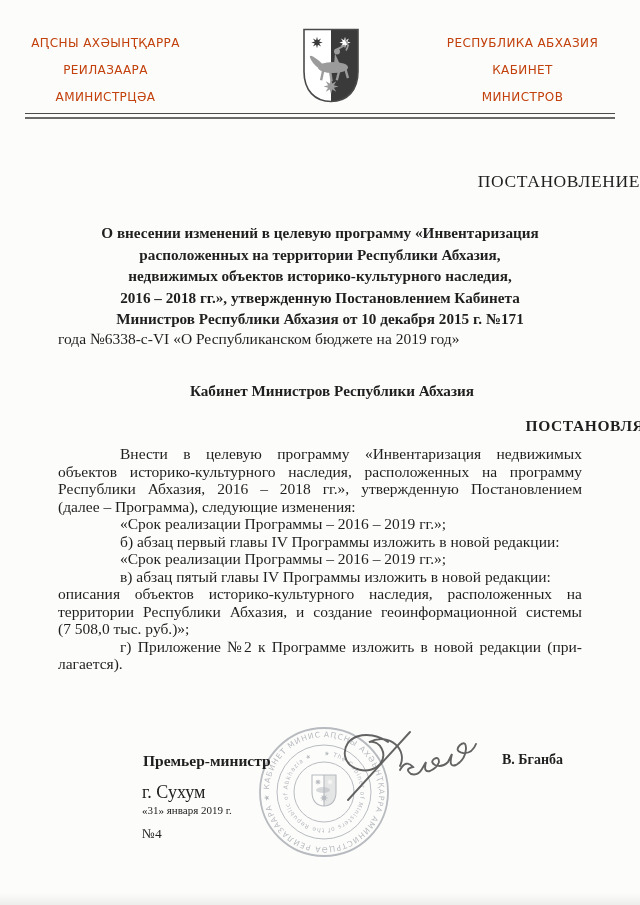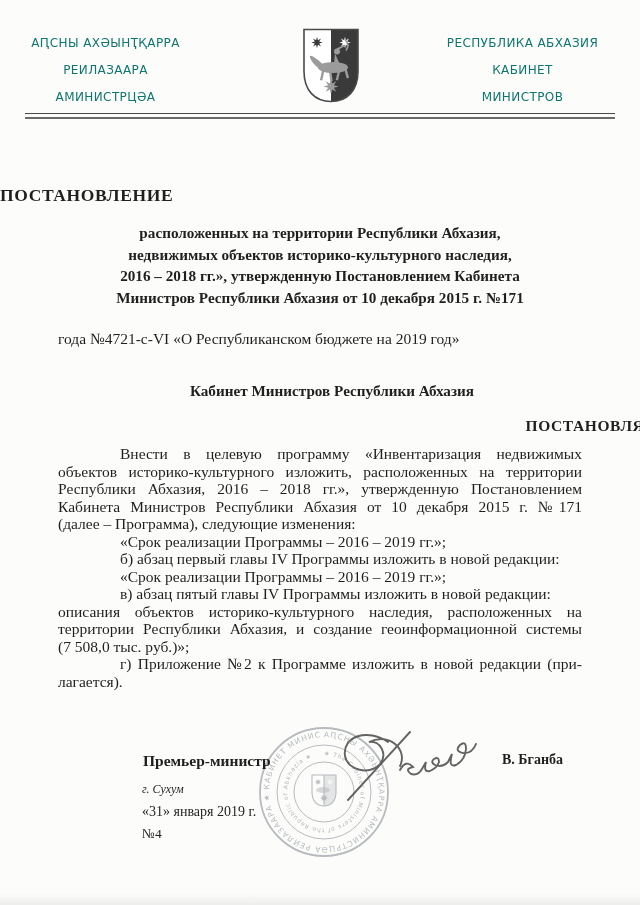--- a/index.html
+++ b/index.html
@@ -15,33 +15,33 @@
   .page::after{
     content:"";position:absolute;left:0;right:0;bottom:0;height:12px;
     background:linear-gradient(to bottom, rgba(0,0,0,0), rgba(0,0,0,0.06));
     pointer-events:none;
   }
   
   .hdr-col{
     position:absolute;top:30px;width:195px;
     font-family:"DejaVu Sans","Liberation Sans",sans-serif;
     font-size:12px;line-height:27px;letter-spacing:.4px;
-    text-align:center;color:#0f766e;
+    text-align:center;color:#c2410c;
   }
   .hdr-left{left:8px;}
   .hdr-right{left:425px;}
   .crest{position:absolute;left:301px;top:27px;}
   .rule{
     position:absolute;left:25px;top:113px;width:590px;height:3px;
     border-top:1.5px solid #4a4a4a;border-bottom:2px solid #6b6b6b;
   }
   
   .title{
-    position:absolute;left:0;top:185px;width:100%;
-    text-align:left;font-weight:bold;font-size:17.5px;letter-spacing:.6px;
+    position:absolute;left:0;top:171px;width:100%;
+    text-align:right;font-weight:normal;font-size:17.5px;letter-spacing:.6px;
   }
   .subject{
     position:absolute;left:80px;top:222px;width:480px;
     text-align:center;font-weight:bold;font-size:15.2px;line-height:21.5px;
   }
   .authority{
     position:absolute;left:12px;top:382px;width:100%;
     text-align:center;font-weight:bold;font-size:15.2px;
   }
   .resolves{
@@ -51,22 +51,22 @@
   
   .textblock{position:absolute;left:58px;width:524px;font-size:15.5px;line-height:17.5px;}
   .preamble{top:330px;}
   .bodyblock{top:445px;}
   .ln{white-space:nowrap;}
   .ln.fill{white-space:normal;text-align:justify;text-align-last:justify;}
   .ln.ind{padding-left:62px;}
   
   .sig-post{position:absolute;left:143px;top:752px;font-weight:bold;font-size:15.5px;}
   .sig-name{position:absolute;left:502px;top:752px;font-weight:bold;font-size:14px;}
-  .f-city{position:absolute;left:142px;top:782px;font-size:12px;font-style:italic;}
-  .f-date{position:absolute;left:142px;top:804px;font-size:14px;text-align:right;}
+  .f-city{position:absolute;left:142px;top:782px;font-size:18px;}
+  .f-date{position:absolute;left:142px;top:804px;font-size:11px;text-align:right;}
   .f-num{position:absolute;left:142px;top:826px;font-size:13.5px;}
   .stamp{position:absolute;left:256px;top:724px;opacity:.62;}
   .sign-svg{position:absolute;left:318px;top:726px;}
 </style>
 </head>
 <body>
 
 <div class="page">
 
   <div class="hdr-col hdr-left">
@@ -108,38 +108,38 @@
   <div class="hdr-col hdr-right">
     <div>РЕСПУБЛИКА АБХАЗИЯ</div>
     <div>КАБИНЕТ</div>
     <div>МИНИСТРОВ</div>
   </div>
 
   <div class="rule"></div>
 
   <div class="title">ПОСТАНОВЛЕНИЕ</div>
   <div class="subject">
+    <div>О внесении изменений в целевую программу «Инвентаризация</div>
     <div>расположенных на территории Республики Абхазия,</div>
     <div>недвижимых объектов историко-культурного наследия,</div>
     <div>2016 – 2018 гг.», утвержденную Постановлением Кабинета</div>
     <div>Министров Республики Абхазия от 10 декабря 2015 г. №171</div>
   </div>
 
   <div class="textblock preamble">
-    <div class="ln">года №4721-с-VI «О Республиканском бюджете на 2019 год»</div>
+    <div class="ln">года №6338-с-VI «О Республиканском бюджете на 2019 год»</div>
   </div>
 
   <div class="authority">Кабинет Министров Республики Абхазия</div>
   <div class="resolves">ПОСТАНОВЛЯЕТ:</div>
 
   <div class="textblock bodyblock">
     <div class="ln ind fill">Внести в целевую программу «Инвентаризация недвижимых</div>
-    <div class="ln fill">объектов историко-культурного изложить, расположенных на территории</div>
+    <div class="ln fill">объектов историко-культурного наследия, расположенных на программу</div>
     <div class="ln fill">Республики Абхазия, 2016 – 2018 гг.», утвержденную Постановлением</div>
-    <div class="ln fill">Кабинета Министров Республики Абхазия от 10 декабря 2015 г. №171</div>
     <div class="ln">(далее – Программа), следующие изменения:</div>
     <div class="ln ind">«Срок реализации Программы – 2016 – 2019 гг.»;</div>
     <div class="ln ind">б) абзац первый главы IV Программы изложить в новой редакции:</div>
     <div class="ln ind">«Срок реализации Программы – 2016 – 2019 гг.»;</div>
     <div class="ln ind">в) абзац пятый главы IV Программы изложить в новой редакции:</div>
     <div class="ln fill">описания объектов историко-культурного наследия, расположенных на</div>
     <div class="ln fill">территории Республики Абхазия, и создание геоинформационной системы</div>
     <div class="ln">(7 508,0 тыс. руб.)»;</div>
     <div class="ln ind fill">г) Приложение №2 к Программе изложить в новой редакции (при-</div>
     <div class="ln">лагается).</div>

